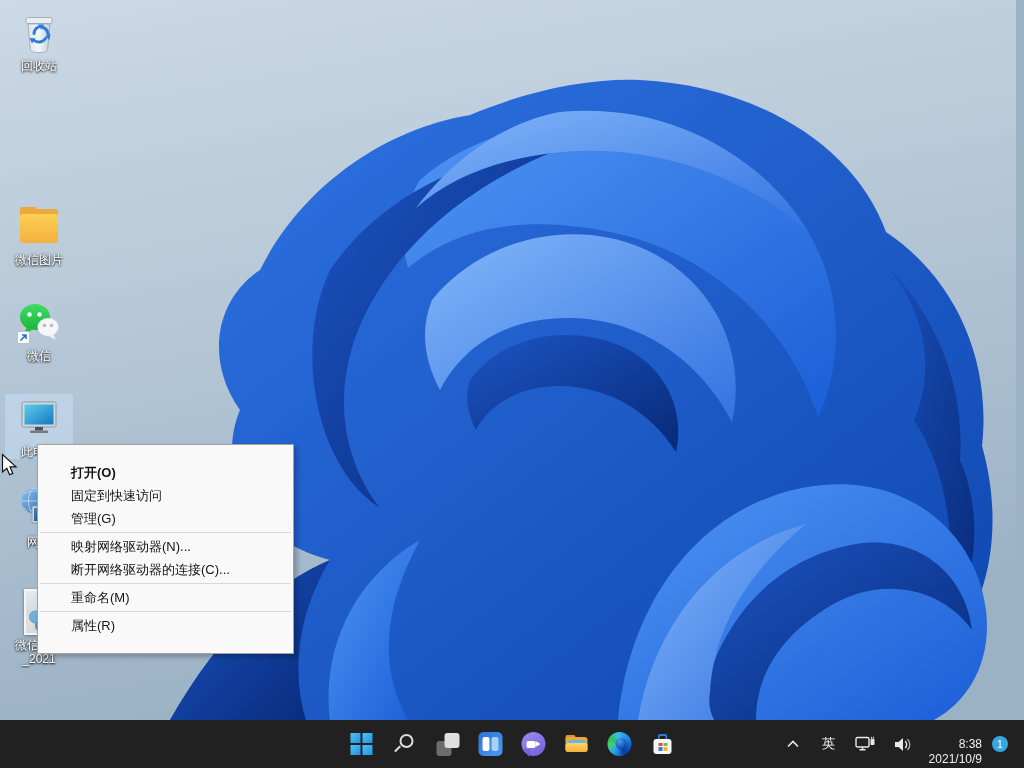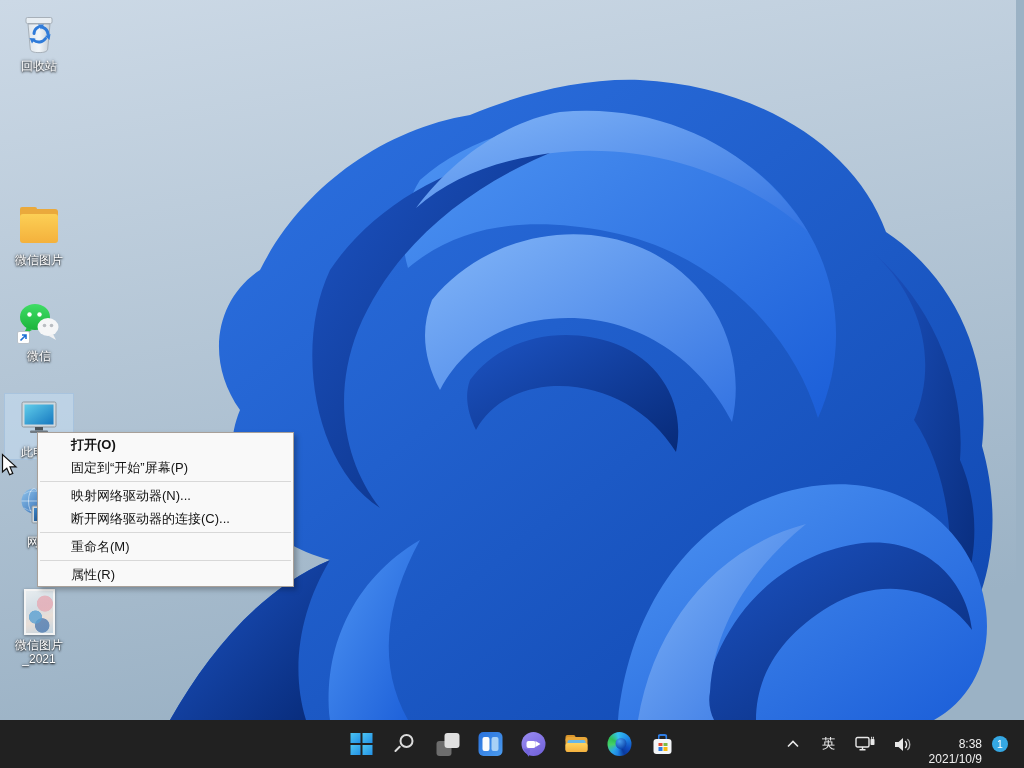--- a/index.html
+++ b/index.html
@@ -34,23 +34,23 @@
     background:
       radial-gradient(circle at 70% 30%, rgba(230,170,180,.8) 0 22%, transparent 24%),
       radial-gradient(circle at 35% 62%, rgba(90,160,210,.8) 0 20%, transparent 22%),
       radial-gradient(circle at 60% 82%, rgba(60,110,170,.7) 0 18%, transparent 20%),
       linear-gradient(160deg,#e7ecef 0%,#d3dde4 40%,#e9ded6 65%,#c3d5e2 100%); }
 
   
   .cursor { position:absolute; left:1px; top:453px; z-index:60; }
 
   
-  .context-menu { position:absolute; left:37px; top:432px; width:257px; z-index:50;
+  .context-menu { position:absolute; left:37px; top:444px; width:257px; z-index:50;
     background:#f9f9f9; border:1px solid #a8a099; box-shadow:3px 3px 5px rgba(0,0,0,.25);
-    padding:0 0; font-size:13px; color:#141414; }
+    padding:16px 0; font-size:13px; color:#141414; }
   .menu-item { height:23px; line-height:23px; padding-left:33px; white-space:nowrap; }
   .menu-item.bold { font-weight:bold; }
   .menu-separator { height:1px; background:#d8d8d8; margin:2px 2px; }
 
   
   .taskbar { position:absolute; left:0; top:720px; width:1024px; height:48px; background:#212121; }
   .tb-center { position:absolute; left:50%; top:0; height:100%; transform:translateX(-50%);
                display:flex; align-items:center; gap:5px; }
   .tb-btn { width:38px; height:40px; border:none; background:transparent; border-radius:5px;
             display:flex; align-items:center; justify-content:center; position:relative; }
@@ -257,21 +257,22 @@
     <div class="icon-label">微信图片</div>
     <div class="icon-label" style="margin-top:0">_2021</div>
   </div>
 
   <svg class="cursor" width="17" height="24" viewBox="0 0 17 24">
     <path d="M1.5 1.5 L1.5 19 L5.8 15.2 L8.6 21.8 L11.8 20.4 L9 13.9 L15 13.9 Z" fill="#fff" stroke="#111" stroke-width="1.2"></path>
   </svg>
 
   <div class="context-menu">
     <div class="menu-item bold">打开(O)</div>
-    <div class="menu-item">固定到“开始”屏幕(P)</div>
+    <div class="menu-item">固定到快速访问</div>
+    <div class="menu-item">管理(G)</div>
     <div class="menu-separator"></div>
     <div class="menu-item">映射网络驱动器(N)...</div>
     <div class="menu-item">断开网络驱动器的连接(C)...</div>
     <div class="menu-separator"></div>
     <div class="menu-item">重命名(M)</div>
     <div class="menu-separator"></div>
     <div class="menu-item">属性(R)</div>
   </div>
 </div>
 

